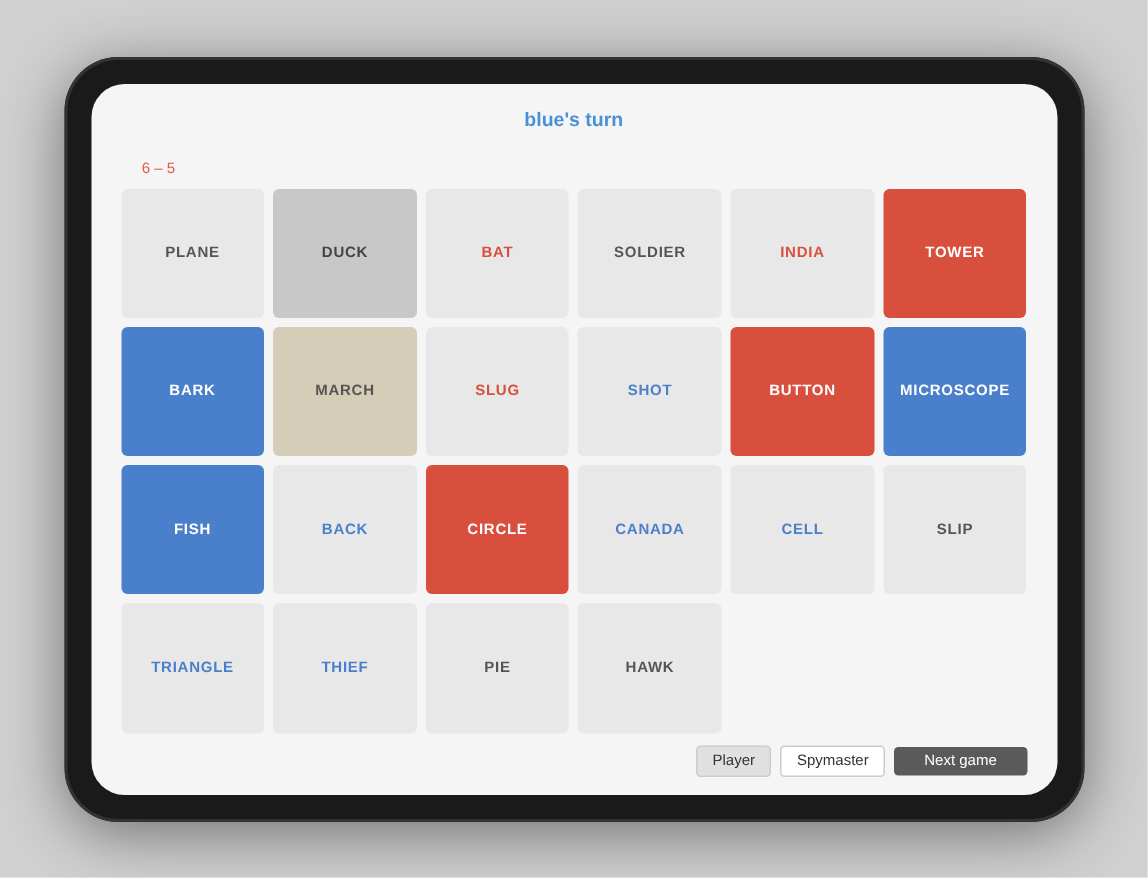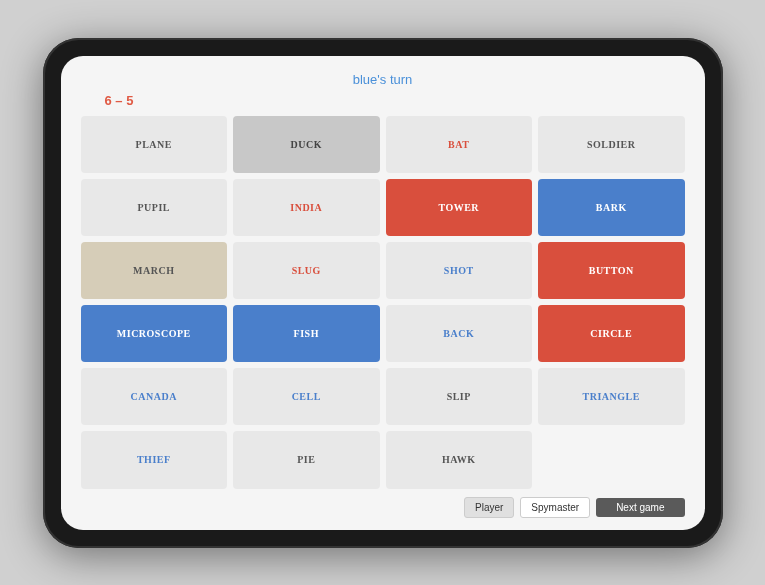--- a/index.html
+++ b/index.html
@@ -35,41 +35,40 @@
       display: flex;
       flex-direction: column;
       align-items: center;
       padding: 16px 20px 12px 20px;
       position: relative;
     }
 
     .turn-label {
       font-size: 13px;
       color: #4a90d9;
-      margin-bottom: 6px;
-      font-weight: 400;
+      margin-bottom: 20px;
+      font-weight: 700;
       text-align: center;
     }
 
     .score-label {
-      font-size: 13px;
+      font-size: 10px;
       color: #e05a44;
-      font-weight: bold;
+      font-weight: normal;
       align-self: flex-start;
-      margin-left: 24px;
+      margin-left: 14px;
       margin-bottom: 8px;
     }
 
     .grid {
       display: grid;
-      grid-template-columns: repeat(4, 1fr);
+      grid-template-columns: repeat(6, 1fr);
       gap: 6px;
       width: 100%;
       flex: 1;
-      font-family: Liberation Serif, serif;
     }
 
     .card {
       display: flex;
       align-items: center;
       justify-content: center;
       border-radius: 4px;
       font-size: 10px;
       font-weight: 700;
       letter-spacing: 0.5px;
@@ -127,21 +126,20 @@
   <div class="screen">
 
     <div class="turn-label">blue's turn</div>
     <div class="score-label">6 – 5</div>
 
     <div class="grid">
     <div class="card neutral">PLANE</div>
         <div class="card neutral-dark">DUCK</div>
         <div class="card red-text">BAT</div>
         <div class="card neutral">SOLDIER</div>
-        <div class="card neutral">PUPIL</div>
         <div class="card red-text">INDIA</div>
         <div class="card red">TOWER</div>
         <div class="card blue">BARK</div>
         <div class="card neutral-tan">MARCH</div>
         <div class="card red-text">SLUG</div>
         <div class="card blue-text">SHOT</div>
         <div class="card red">BUTTON</div>
         <div class="card blue">MICROSCOPE</div>
         <div class="card blue">FISH</div>
         <div class="card blue-text">BACK</div>

